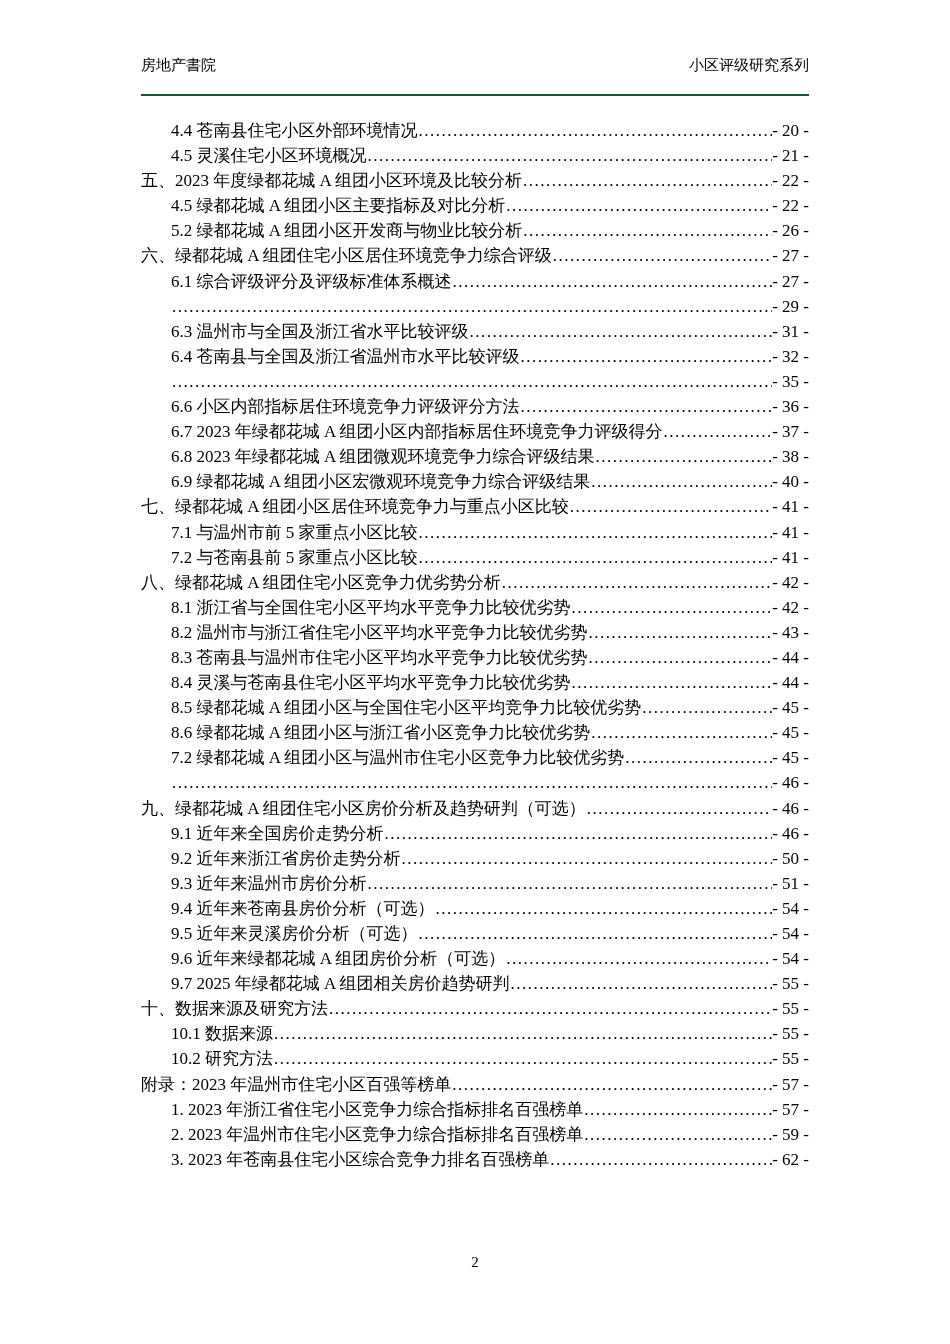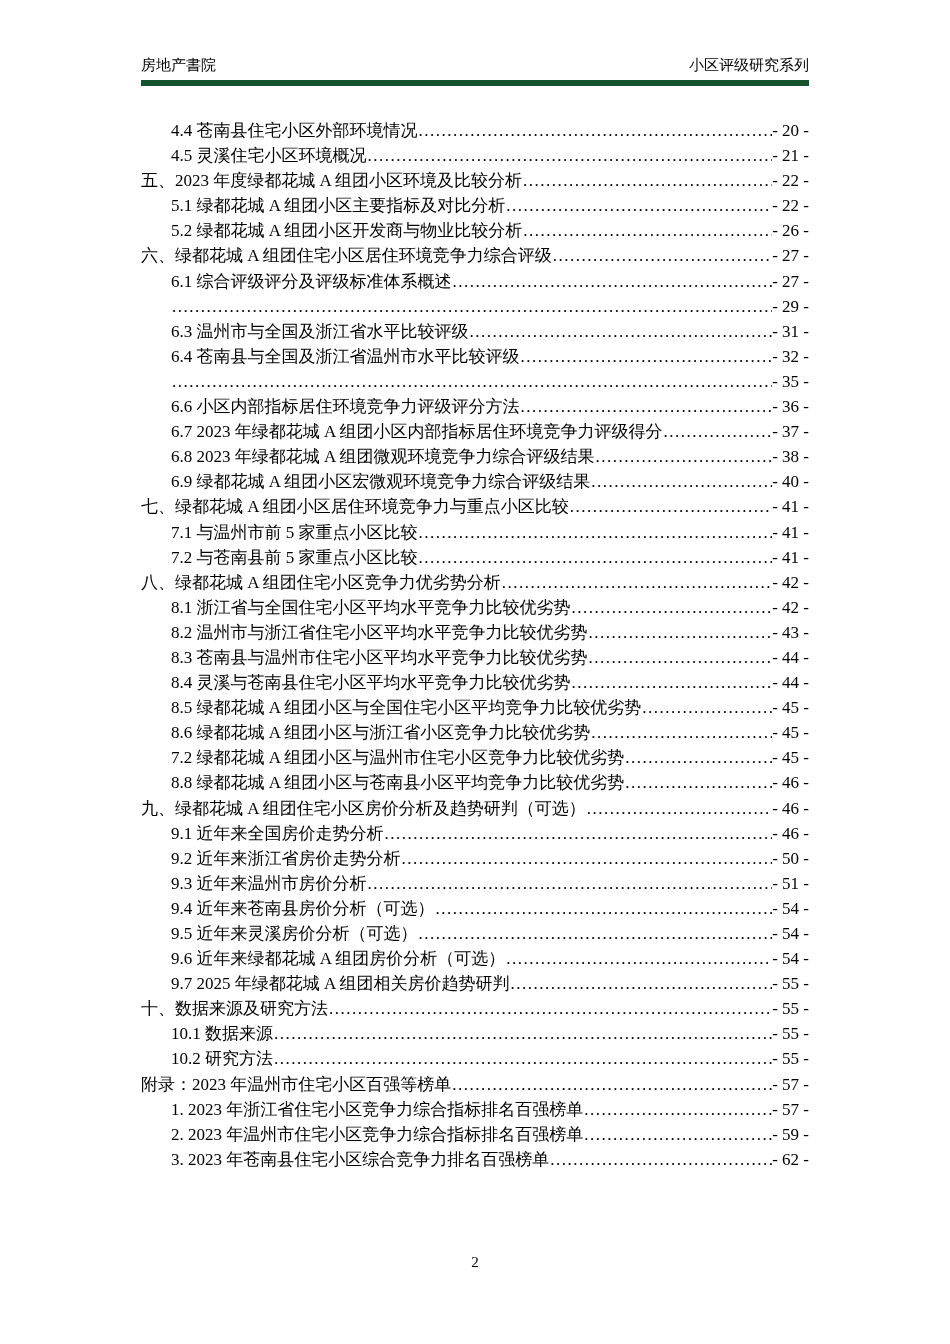--- a/index.html
+++ b/index.html
@@ -13,22 +13,22 @@
     overflow: hidden;
   }
   .header {
     position: absolute;
     left: 141px;
     right: 141px;
     top: 56px;
     display: flex;
     justify-content: space-between;
     align-items: flex-end;
-    padding-bottom: 6px;
-    border-bottom: 6px solid #14532d;
+    padding-bottom: 20px;
+    border-bottom: 2px solid #14532d;
     font-family: "Liberation Sans", "DejaVu Sans", sans-serif;
     font-size: 15px;
     line-height: 1.2;
   }
   .toc {
     position: absolute;
     left: 141px;
     right: 141px;
     top: 99px;
     margin-top: 19px;
@@ -80,21 +80,21 @@
         <span class="toc-title">4.5 灵溪住宅小区环境概况</span>
         <span class="toc-dots">............................................................................................................................................................................................................................................................................................................</span>
         <span class="toc-page">- 21 -</span>
       </div>
       <div class="toc-row lvl1">
         <span class="toc-title">五、2023 年度绿都花城 A 组团小区环境及比较分析</span>
         <span class="toc-dots">............................................................................................................................................................................................................................................................................................................</span>
         <span class="toc-page">- 22 -</span>
       </div>
       <div class="toc-row lvl2">
-        <span class="toc-title">5.1 绿都花城 A 组团小区主要指标及对比分析</span>
+        <span class="toc-title">4.5 绿都花城 A 组团小区主要指标及对比分析</span>
         <span class="toc-dots">............................................................................................................................................................................................................................................................................................................</span>
         <span class="toc-page">- 22 -</span>
       </div>
       <div class="toc-row lvl2">
         <span class="toc-title">5.2 绿都花城 A 组团小区开发商与物业比较分析</span>
         <span class="toc-dots">............................................................................................................................................................................................................................................................................................................</span>
         <span class="toc-page">- 26 -</span>
       </div>
       <div class="toc-row lvl1">
         <span class="toc-title">六、绿都花城 A 组团住宅小区居住环境竞争力综合评级</span>
@@ -193,21 +193,20 @@
         <span class="toc-title">8.6 绿都花城 A 组团小区与浙江省小区竞争力比较优劣势</span>
         <span class="toc-dots">............................................................................................................................................................................................................................................................................................................</span>
         <span class="toc-page">- 45 -</span>
       </div>
       <div class="toc-row lvl2">
         <span class="toc-title">7.2 绿都花城 A 组团小区与温州市住宅小区竞争力比较优劣势</span>
         <span class="toc-dots">............................................................................................................................................................................................................................................................................................................</span>
         <span class="toc-page">- 45 -</span>
       </div>
       <div class="toc-row lvl2">
-        <span class="toc-title">8.8 绿都花城 A 组团小区与苍南县小区平均竞争力比较优劣势</span>
         <span class="toc-dots">............................................................................................................................................................................................................................................................................................................</span>
         <span class="toc-page">- 46 -</span>
       </div>
       <div class="toc-row lvl1">
         <span class="toc-title">九、绿都花城 A 组团住宅小区房价分析及趋势研判（可选）</span>
         <span class="toc-dots">............................................................................................................................................................................................................................................................................................................</span>
         <span class="toc-page">- 46 -</span>
       </div>
       <div class="toc-row lvl2">
         <span class="toc-title">9.1 近年来全国房价走势分析</span>

